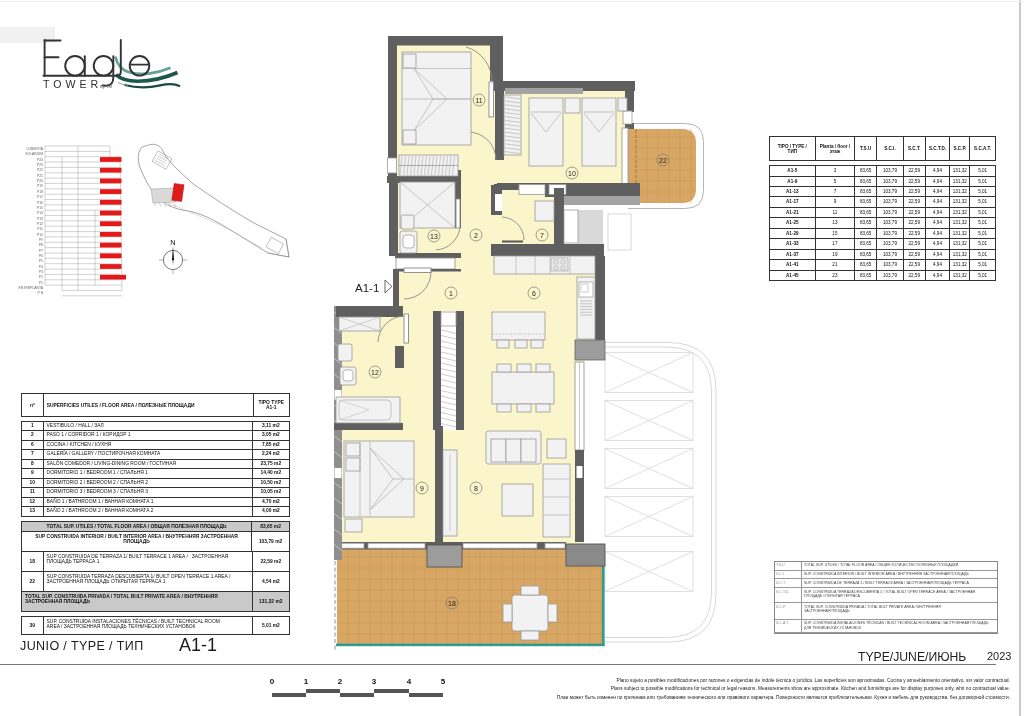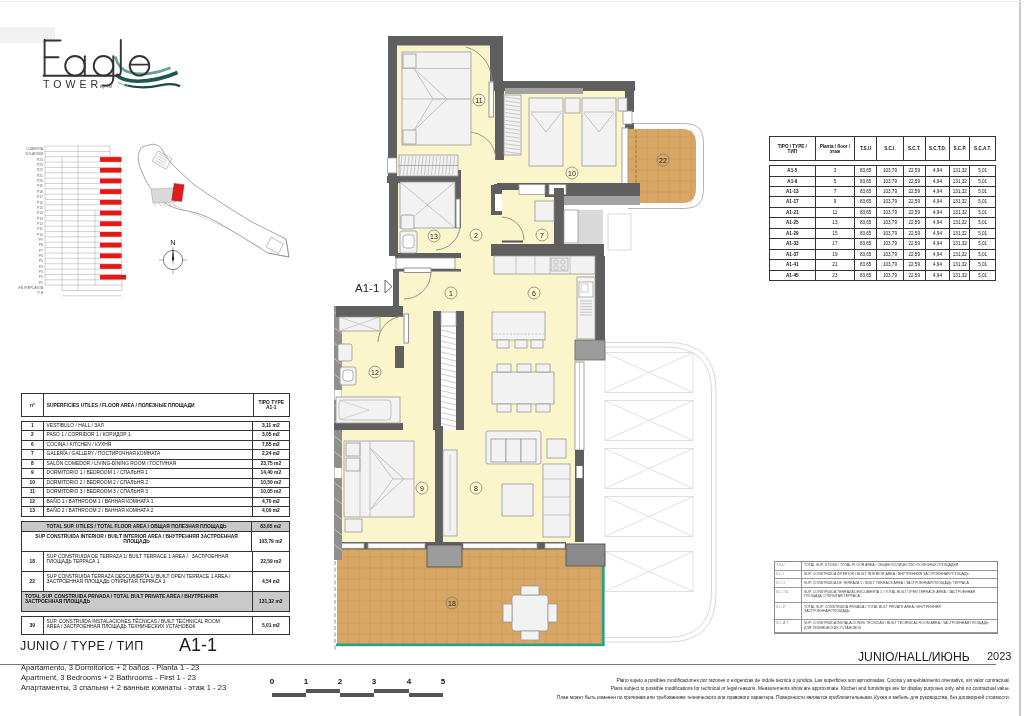--- a/index.html
+++ b/index.html
@@ -831,36 +831,35 @@
 <text x="355" y="292" font-size="11.5" fill="#222" font-family="Liberation Sans">A1-1</text>
 <path d="M385,280 L392,286.5 L385,293 Z" fill="#fff" stroke="#555" stroke-width="0.9"></path>
 </svg>
 
 <div class="abs" style="left:0;top:664px;width:996px;height:1px;background:#777;"></div>
 
 <div class="t" style="left:20px;top:639px;font-size:12.5px;letter-spacing:0.4px;">JUNIO / TYPE / ТИП</div>
 
 <div class="t" style="left:179px;top:635px;font-size:18px;">A1-1</div>
 
-<div class="t" style="left:21px;top:663px;font-size:7.6px;line-height:10.2px;">Apartamento, 3 Dormitorios + 2 baños - Planta 1 - 23<br>Apartment, 3 Bedrooms + 2 Bathrooms - First 1 - 23<br>Апартаменты, 3 спальни + 2 ванные комнаты - этаж 1 - 23</div>
 
 <svg class="abs" style="left:260px;top:674px" width="200" height="28" viewBox="0 0 200 28">
  <g font-size="8" font-weight="bold" fill="#111" text-anchor="middle" font-family="Liberation Sans">
   <text x="12" y="10">0</text>
         <text x="46" y="10">1</text>
         <text x="80" y="10">2</text>
   <text x="114" y="10">3</text>
         <text x="149" y="10">4</text>
         <text x="183" y="10">5</text>
  </g>
  <g fill="#555">
   <rect x="12" y="19" width="34" height="4"></rect>
   <rect x="46" y="15" width="34" height="4"></rect>
   <rect x="80" y="19" width="34" height="4"></rect>
   <rect x="114" y="15" width="35" height="4"></rect>
   <rect x="149" y="19" width="34" height="4"></rect>
  </g>
 </svg>
 
-<div class="t" style="left:858px;top:650px;font-size:12.2px;">JUNIO/HALL/ИЮНЬ</div>
+<div class="t" style="left:858px;top:650px;font-size:12.2px;">TYPE/JUNE/ИЮНЬ</div>
 <div class="t" style="left:987px;top:650px;font-size:11px;">2023</div>
 
 <div class="t" style="left:450px;top:677px;width:560px;font-size:4.8px;line-height:8.4px;text-align:right;color:#222;white-space:normal;">Plano sujeto a posibles modificaciones por razones o exigencias de índole técnica o jurídica. Las superficies son aproximadas. Cocina y amueblamiento orientativo, sin valor contractual.<br>Plans subject to possible modifications for technical or legal reasons. Measurements show are approximate. Kitchen and furnishings are for display purposes only, whit no contractual value.<br>План может быть изменен по причинам или требованиям технического или правового характера. Поверхности являются приблизительными. Кухня и мебель для руководства, без договорной стоимости.</div>
 </div>
 </body></html>

